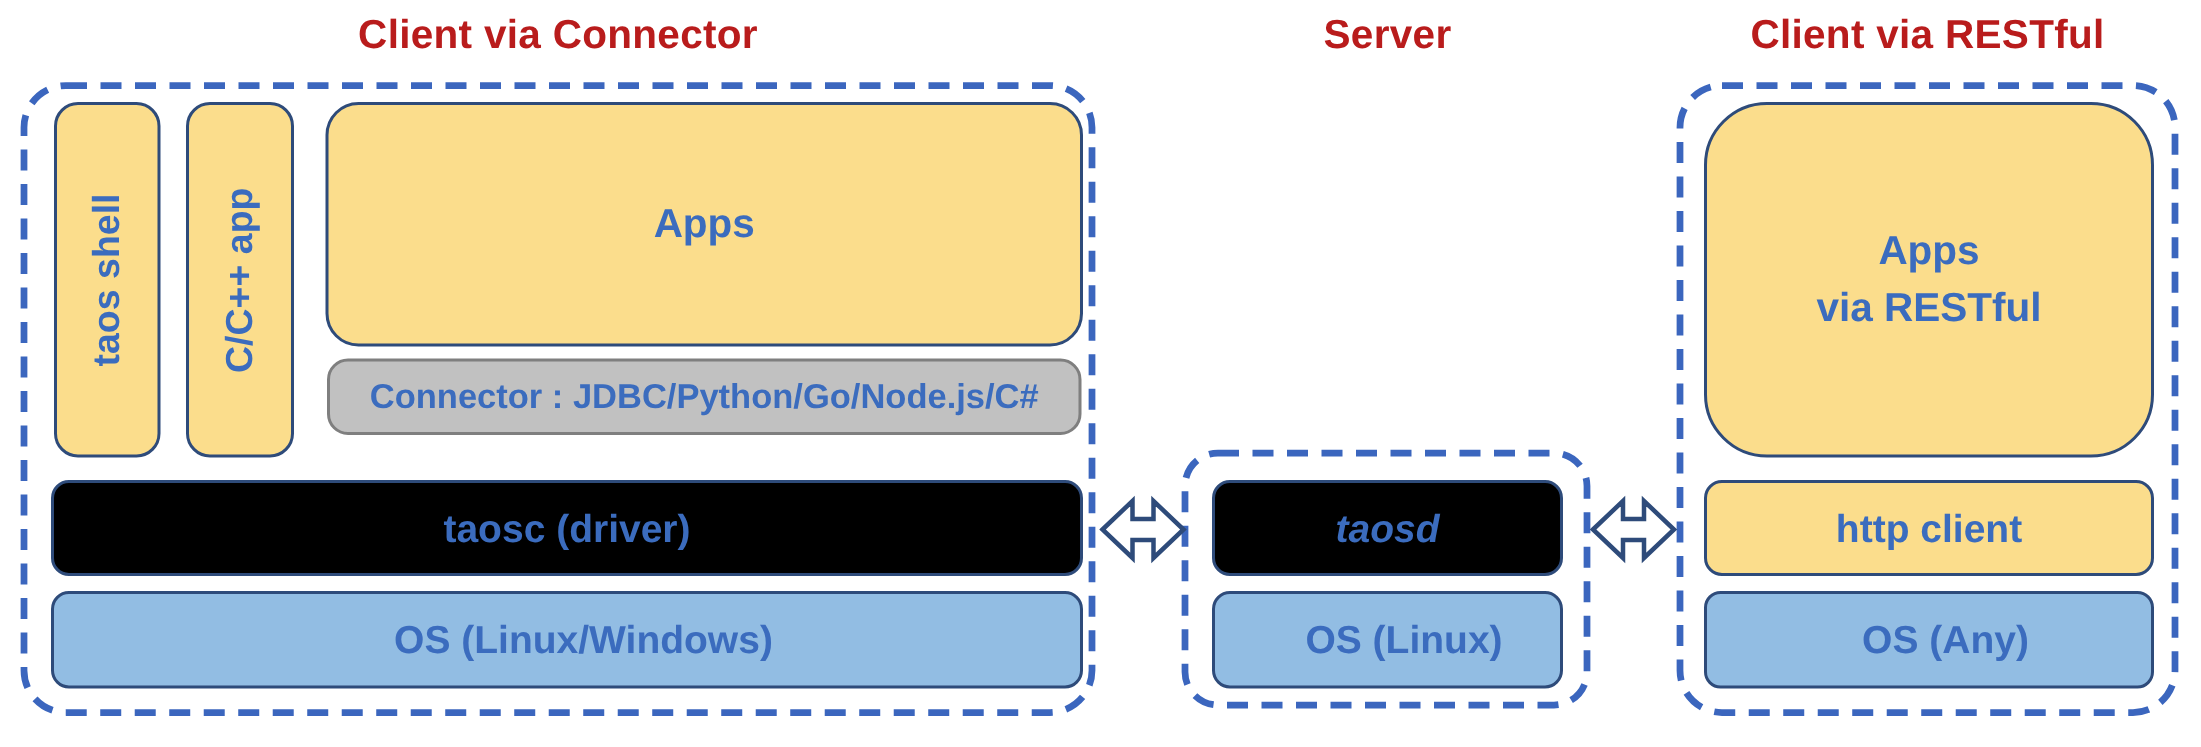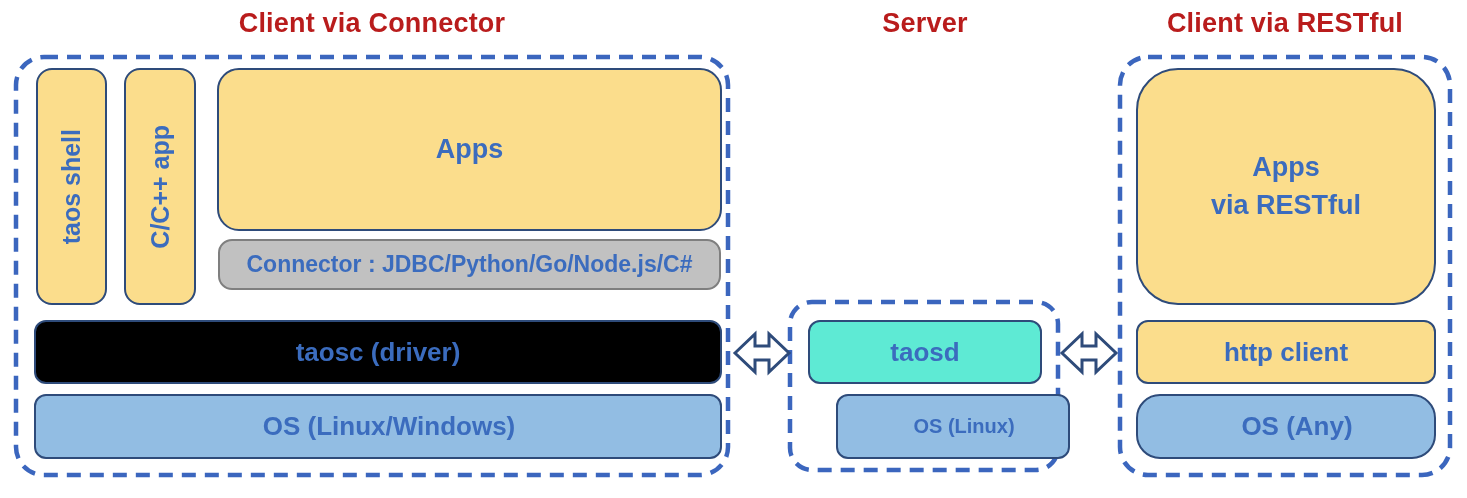--- a/index.html
+++ b/index.html
@@ -25,45 +25,45 @@
     position:absolute;
     display:flex; align-items:center; justify-content:center;
     border:2.5px solid #2E4B7A;
     color:#3B6CBE; font-weight:700;
     box-sizing:border-box;
     text-align:center;
   }
   .yellow { background:#FBDD8C; }
   .orange { background:#000000; }
   .blue   { background:#92BDE3;padding-left:22px; }
-  .green  { background:#5eead4; }
+  .green  { background:#000000;font-style:italic; }
   .gray   { background:#C1C1C1; border-color:#7F7F7F; }
 
   .vbox { border-radius:16px; }
   .vbox span {
     writing-mode:vertical-rl;
     transform:rotate(180deg);
     font-size:25px; font-weight:700;
     white-space:nowrap;
   }
 
   .apps-box       { left:217px;  top:68px;  width:505px; height:163px; border-radius:22px; font-size:27px; }
   .taos-shell     { left:36px;   top:68px;  width:71px;  height:237px; }
   .cpp-app        { left:124px;  top:68px;  width:72px;  height:237px; }
   .connector-box  { left:218px;  top:239px; width:503px; height:51px;  border-radius:14px; font-size:23px; }
   .taosc-box      { left:34px;   top:320px; width:688px; height:64px;  border-radius:12px; font-size:26px; }
   .os-left        { left:34px;   top:394px; width:688px; height:65px;  border-radius:12px; font-size:26px; }
 
   .taosd-box      { left:808px;  top:320px; width:234px; height:64px;  border-radius:12px; font-size:26px; }
-  .os-mid         { left:836px;  top:394px; width:234px; height:65px;  border-radius:12px; font-size:20px; }
+  .os-mid         { left:808px;  top:394px; width:234px; height:65px;  border-radius:12px; font-size:26px; }
 
   .apps-rest      { left:1136px; top:68px;  width:300px; height:237px; border-radius:42px; font-size:27px;
                     white-space:pre-line; line-height:1.4; }
   .http-client    { left:1136px; top:320px; width:300px; height:64px;  border-radius:12px; font-size:26px; }
-  .os-any         { left:1136px; top:394px; width:300px; height:65px;  border-radius:24px; font-size:26px;text-align:right; }
+  .os-any         { left:1136px; top:394px; width:300px; height:65px;  border-radius:11px; font-size:26px;text-align:right; }
 </style>
 </head>
 <body>
 
 <div class="canvas">
 
   <div class="title left">Client via Connector</div>
   <div class="title middle">Server</div>
   <div class="title right">Client via RESTful</div>
 

